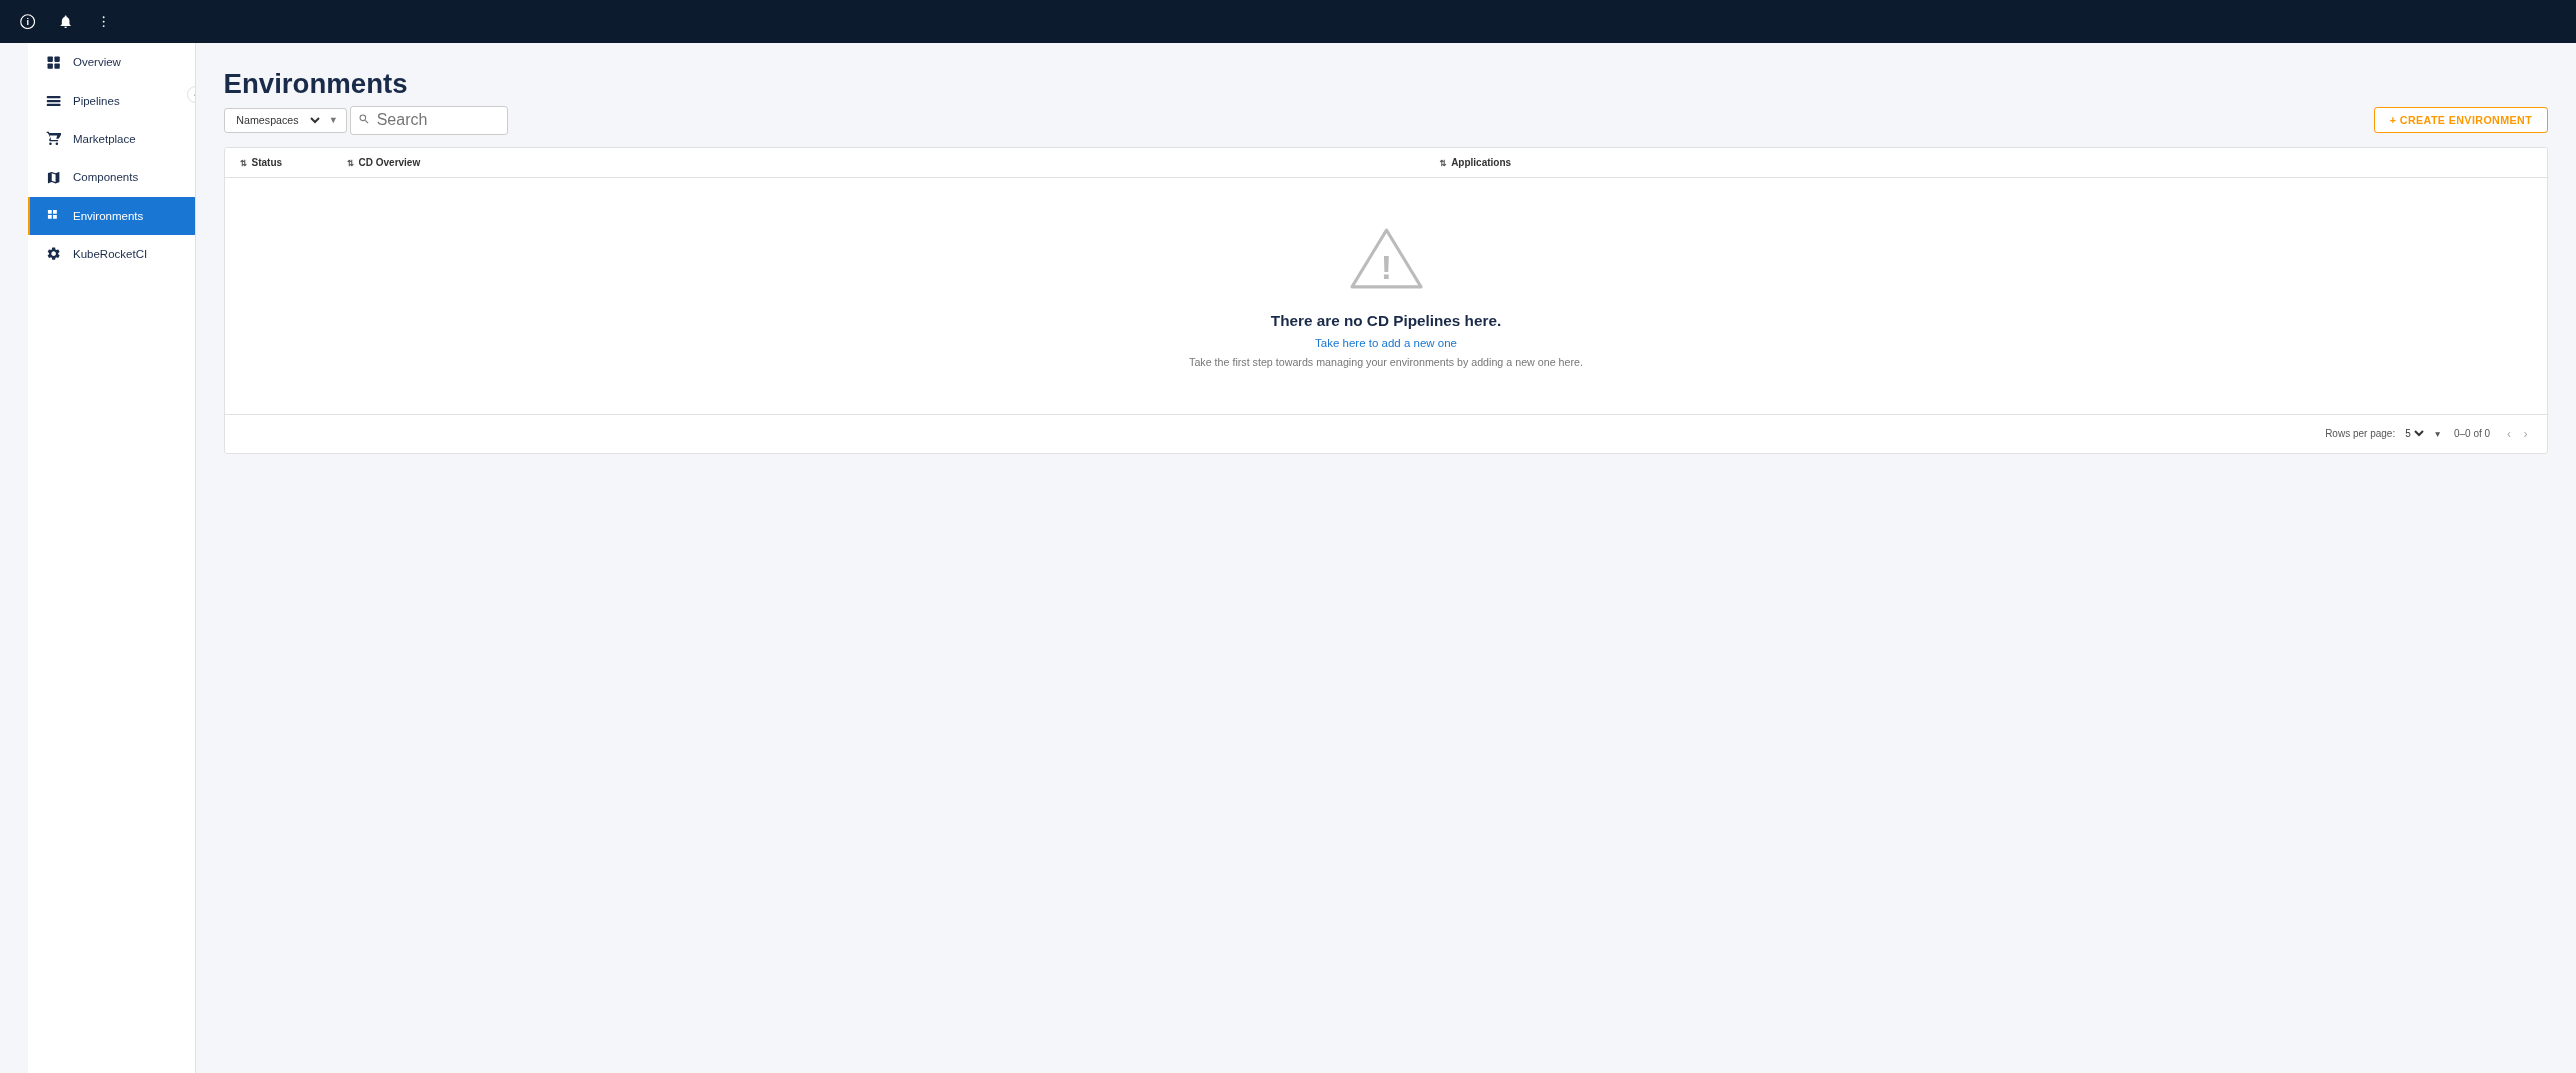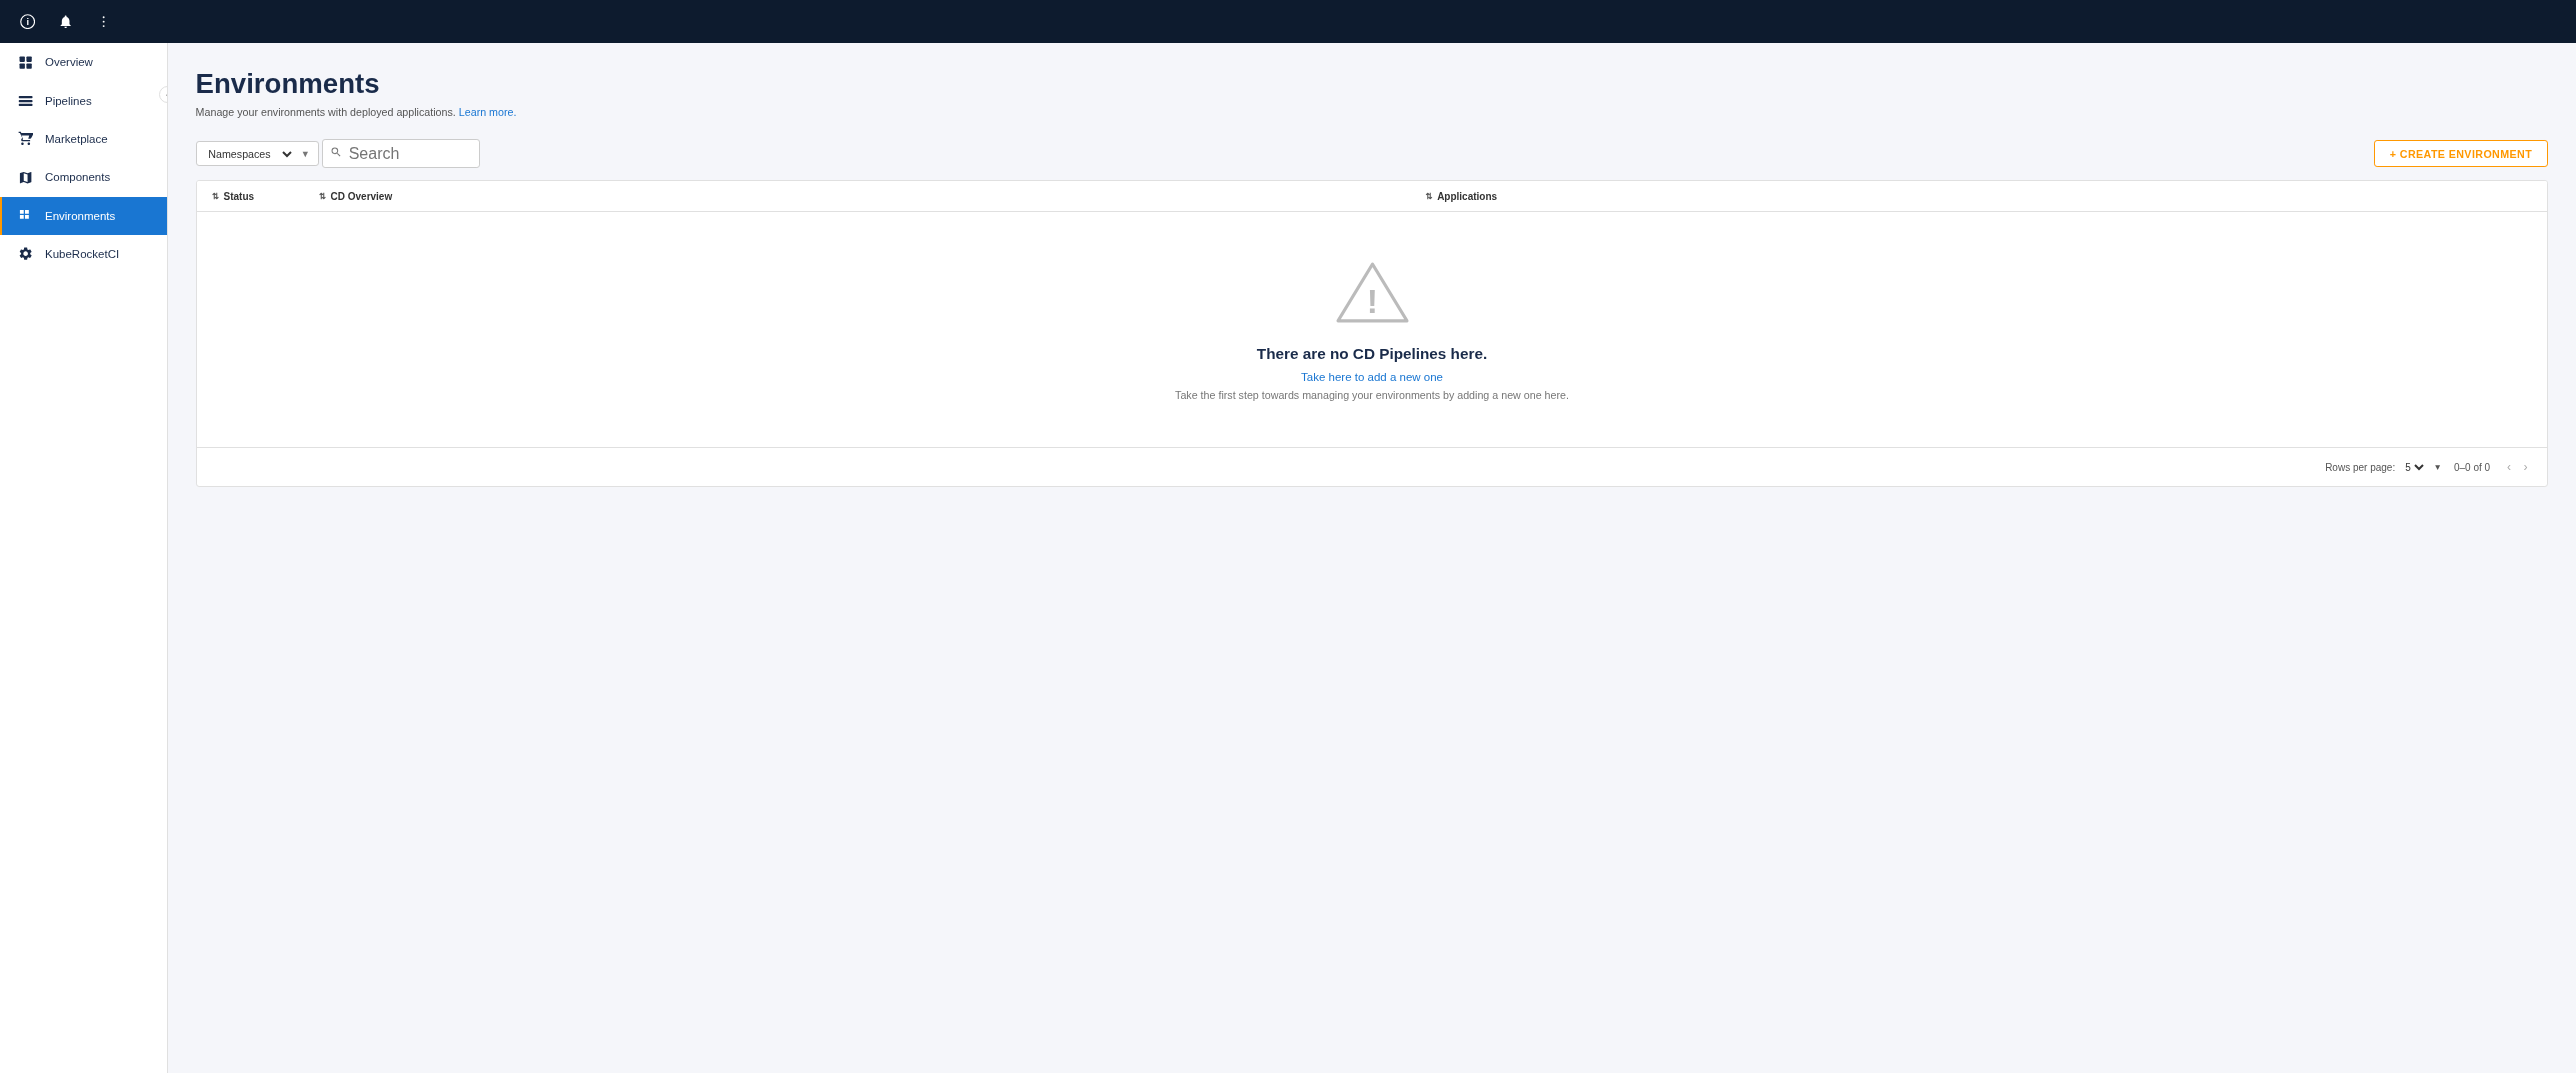--- a/index.html
+++ b/index.html
@@ -40,20 +40,21 @@
       width: 24.5px;
       height: 24.5px;
       border-radius: 50%;
     }
 
     
     .main-layout {
       display: flex;
       flex: 1;
       overflow: hidden;
+      margin-left: 28px;
     }
 
     
     .sidebar {
       width: 168px;
       background: #fff;
       border-right: 0.8px solid #e0e0e0;
       flex-shrink: 0;
       display: flex;
       flex-direction: column;
@@ -381,24 +382,20 @@
         <svg width="15.3" height="15.3" viewBox="0 0 24 24" fill="currentColor">
           <path d="M19.14,12.94c0.04-0.3,0.06-0.61,0.06-0.94c0-0.32-0.02-0.64-0.07-0.94l2.03-1.58c0.18-0.14,0.23-0.41,0.12-0.61 l-1.92-3.32c-0.12-0.22-0.37-0.29-0.59-0.22l-2.39,0.96c-0.5-0.38-1.03-0.7-1.62-0.94L14.4,2.81c-0.04-0.24-0.24-0.41-0.48-0.41 h-3.84c-0.24,0-0.43,0.17-0.47,0.41L9.25,5.35C8.66,5.59,8.12,5.92,7.63,6.29L5.24,5.33c-0.22-0.08-0.47,0-0.59,0.22L2.74,8.87 C2.62,9.08,2.66,9.34,2.86,9.48l2.03,1.58C4.84,11.36,4.8,11.69,4.8,12s0.02,0.64,0.07,0.94l-2.03,1.58 c-0.18,0.14-0.23,0.41-0.12,0.61l1.92,3.32c0.12,0.22,0.37,0.29,0.59,0.22l2.39-0.96c0.5,0.38,1.03,0.7,1.62,0.94l0.36,2.54 c0.05,0.24,0.24,0.41,0.48,0.41h3.84c0.24,0,0.44-0.17,0.47-0.41l0.36-2.54c0.59-0.24,1.13-0.56,1.62-0.94l2.39,0.96 c0.22,0.08,0.47,0,0.59-0.22l1.92-3.32c0.12-0.22,0.07-0.47-0.12-0.61L19.14,12.94z M12,15.6c-1.98,0-3.6-1.62-3.6-3.6 s1.62-3.6,3.6-3.6s3.6,1.62,3.6,3.6S13.98,15.6,12,15.6z"></path>
         </svg>
       </span>
       <span>KubeRocketCI</span>
     </div>
   </aside>
 
   <main class="content">
     <h1 class="page-title">Environments</h1>
-    <p class="page-subtitle">
-      <span>Manage your environments with deployed applications.</span>
-      <a href="#">Learn more.</a>
-    </p>
 
     <div class="toolbar">
       <div class="toolbar-left">
 
         <div class="namespace-select">
           <select>
             <option>Namespaces</option>
           </select>
           <span style="color:#777;font-size:9.2px;">▼</span>
         </div>

